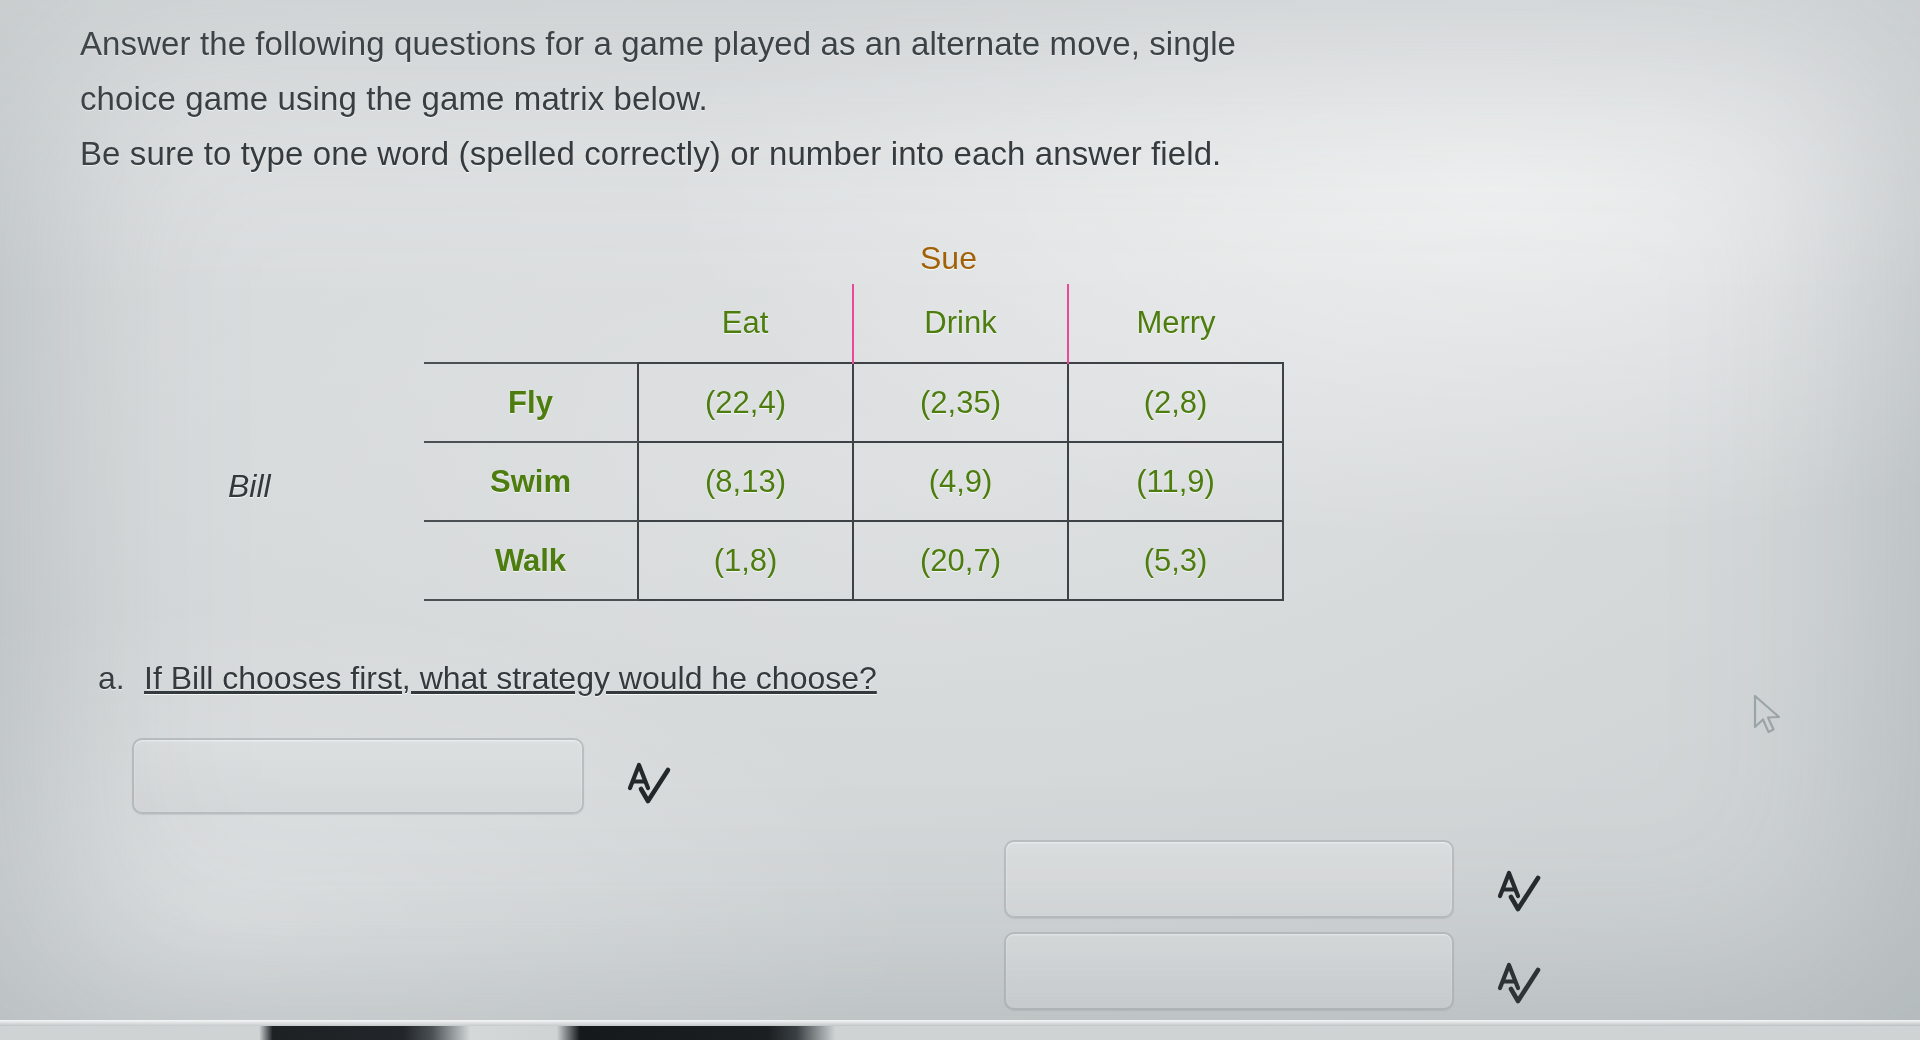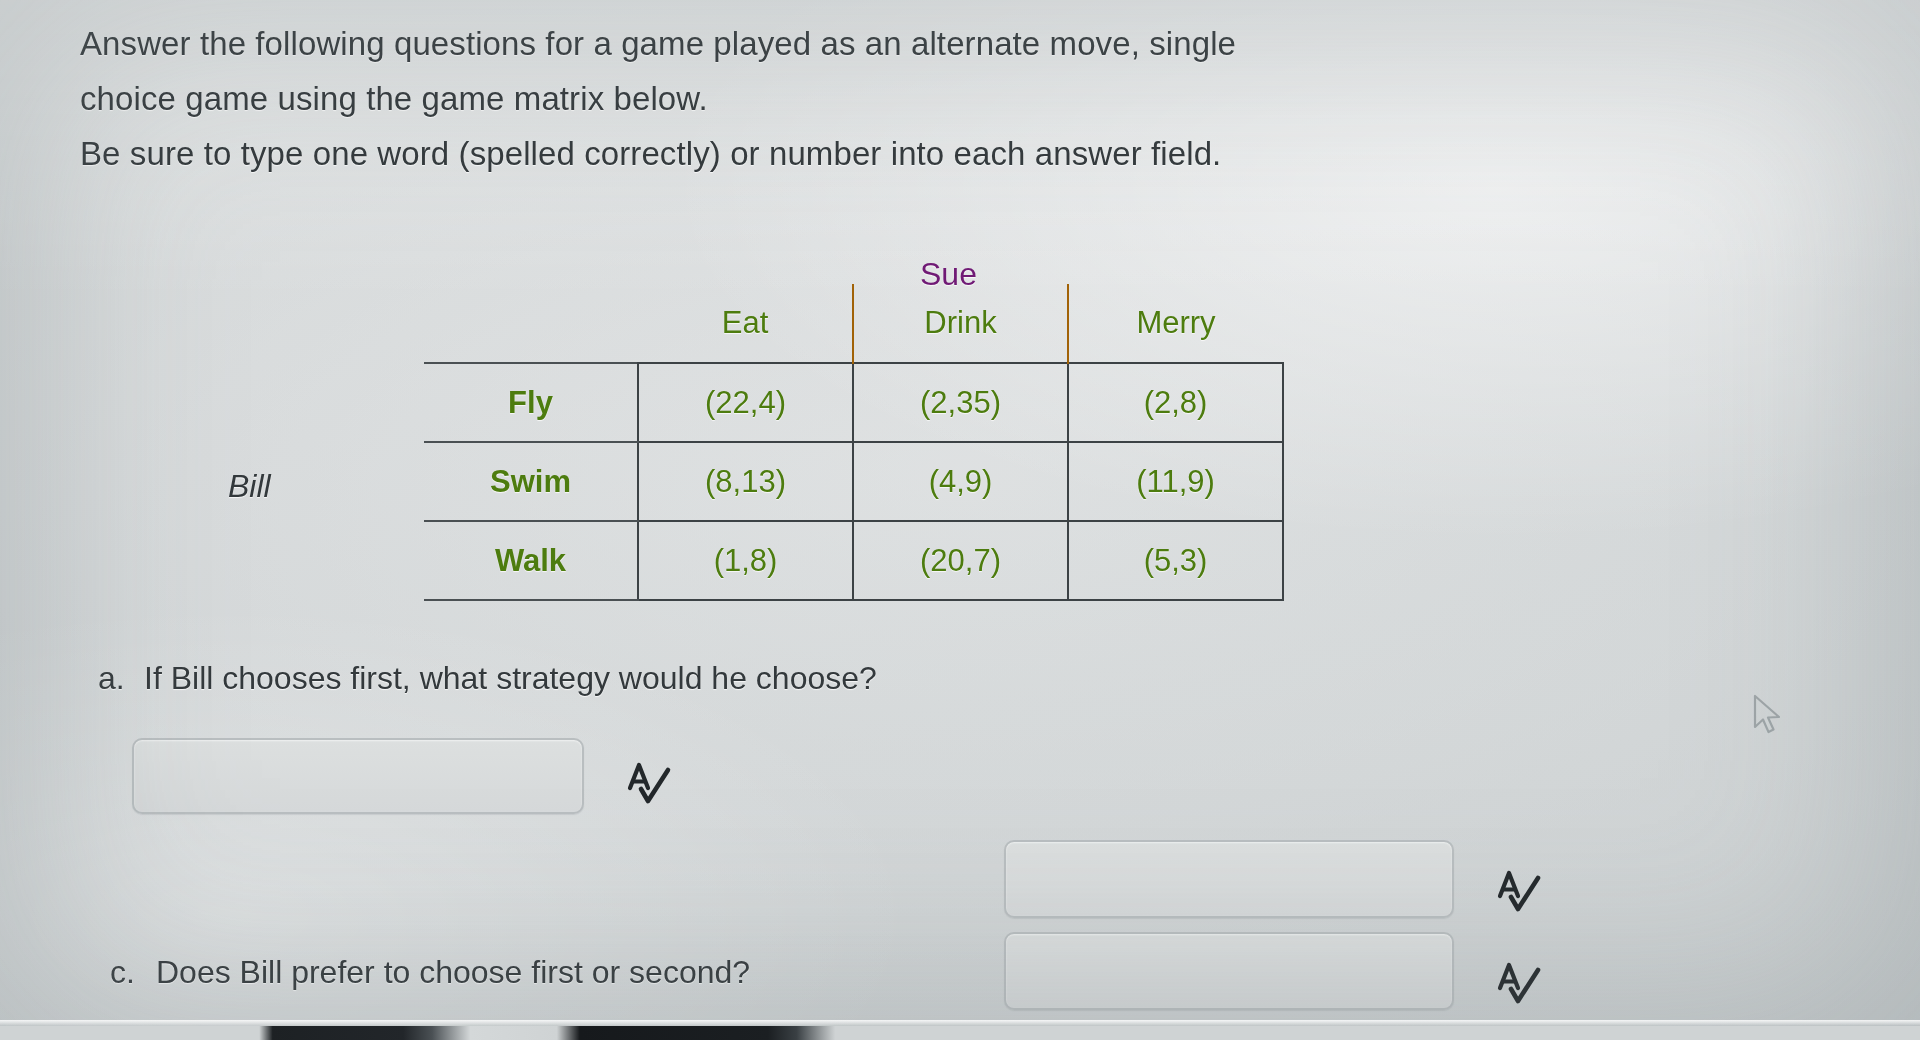--- a/index.html
+++ b/index.html
@@ -57,23 +57,23 @@
   }
 
   
   #matrix-block {
     position: absolute;
     left: 0; top: 240px;
     width: 1400px;
   }
   #sue-label {
     position: absolute;
-    left: 920px; top: 16px;
+    left: 920px; top: 0px;
     font-size: 32px;
-    color: #701a75;
+    color: #a16207;
     text-shadow: 0 1px 1px rgba(255,255,255,0.8);
   }
   #bill-label {
     position: absolute;
     left: 228px; top: 228px;
     font-size: 32px;
     color: #33393c;
     text-shadow: 0 1px 1px rgba(255,255,255,0.8);
     font-style: italic;
   }
@@ -104,21 +104,21 @@
     font-weight: bold;
   }
   table#game-matrix tr.header-row td.rowlab {
     border-top: none;
     border-bottom: none;
     border-right: none;
   }
   
   table#game-matrix tr.header-row td.colhead {
     width: 215px;
-    border-left: 2px solid #a16207;
+    border-left: 2px solid #ec4899;
     border-top: none;
     border-bottom: none;
   }
   table#game-matrix tr.header-row td.colhead.first {
     border-left: none;
   }
   
   table#game-matrix td.payoff {
     width: 215px;
     border: 2px solid #3c4245;
@@ -238,21 +238,21 @@
         <tr>
           <td class="rowlab">Walk</td>
           <td class="payoff">(1,8)</td>
           <td class="payoff">(20,7)</td>
           <td class="payoff">(5,3)</td>
         </tr>
       </tbody>
     </table>
   </div>
 
-  <div class="question" style="left:98px; top:660px;">
+  <div class="question" style="left:98px; top:660px;text-decoration:underline;">
     <span class="qmark">a.</span><span>If Bill chooses first, what strategy would he choose?</span>
   </div>
 
   <input class="answer-box" type="text" style="left: 132px; top: 738px; width: 452px; height: 76px;" value="">
 
   <span class="spellcheck-icon" style="left:622px; top:756px;">
     <svg viewBox="0 0 54 56" width="54" height="56" aria-hidden="true">
       <path d="M8 32 L17 9 L26 32" fill="none" stroke="#23282b" stroke-width="4.2" stroke-linecap="round" stroke-linejoin="round"></path>
       <path d="M11.5 25.5 L22.5 25.5" fill="none" stroke="#23282b" stroke-width="4" stroke-linecap="round"></path>
       <path d="M19 33 L26 45 L46 14" fill="none" stroke="#23282b" stroke-width="4.6" stroke-linecap="round" stroke-linejoin="round"></path>
@@ -263,23 +263,20 @@
   <input class="answer-box" type="text" style="left: 1004px; top: 840px; width: 450px; height: 78px;" value="">
 
   <span class="spellcheck-icon" style="left:1492px; top:864px;">
     <svg viewBox="0 0 54 56" width="54" height="56" aria-hidden="true">
       <path d="M8 32 L17 9 L26 32" fill="none" stroke="#23282b" stroke-width="4.2" stroke-linecap="round" stroke-linejoin="round"></path>
       <path d="M11.5 25.5 L22.5 25.5" fill="none" stroke="#23282b" stroke-width="4" stroke-linecap="round"></path>
       <path d="M19 33 L26 45 L46 14" fill="none" stroke="#23282b" stroke-width="4.6" stroke-linecap="round" stroke-linejoin="round"></path>
     </svg>
   </span>
 
-  <div class="question" style="left:110px; top:954px;">
-    <span class="qmark">c.</span><span>Does Bill prefer to choose first or second?</span>
-  </div>
 
   <input class="answer-box" type="text" style="left: 1004px; top: 932px; width: 450px; height: 78px;" value="">
 
   <span class="spellcheck-icon" style="left:1492px; top:956px;">
     <svg viewBox="0 0 54 56" width="54" height="56" aria-hidden="true">
       <path d="M8 32 L17 9 L26 32" fill="none" stroke="#23282b" stroke-width="4.2" stroke-linecap="round" stroke-linejoin="round"></path>
       <path d="M11.5 25.5 L22.5 25.5" fill="none" stroke="#23282b" stroke-width="4" stroke-linecap="round"></path>
       <path d="M19 33 L26 45 L46 14" fill="none" stroke="#23282b" stroke-width="4.6" stroke-linecap="round" stroke-linejoin="round"></path>
     </svg>
   </span>

